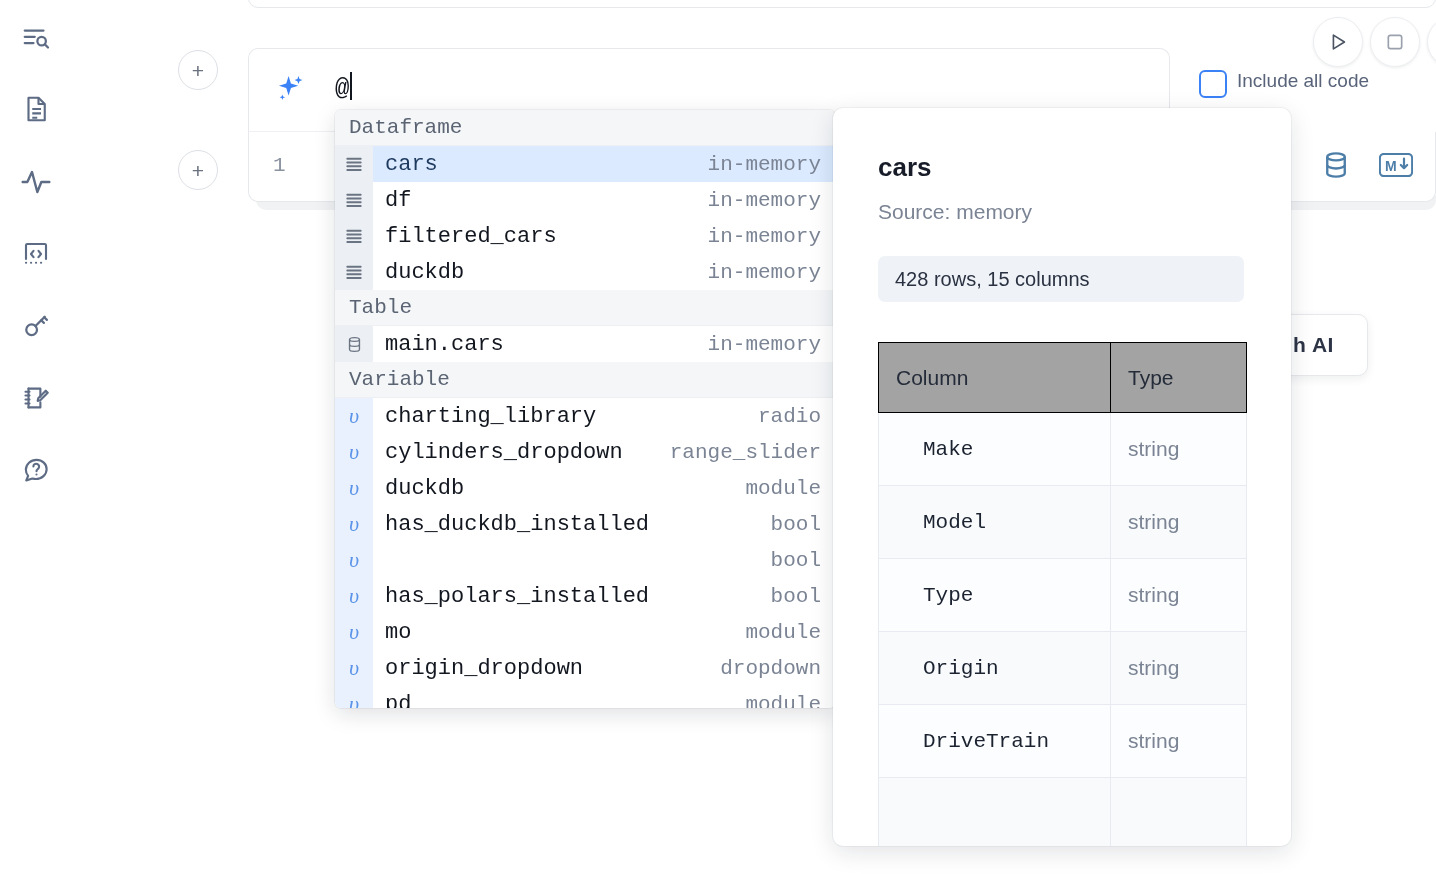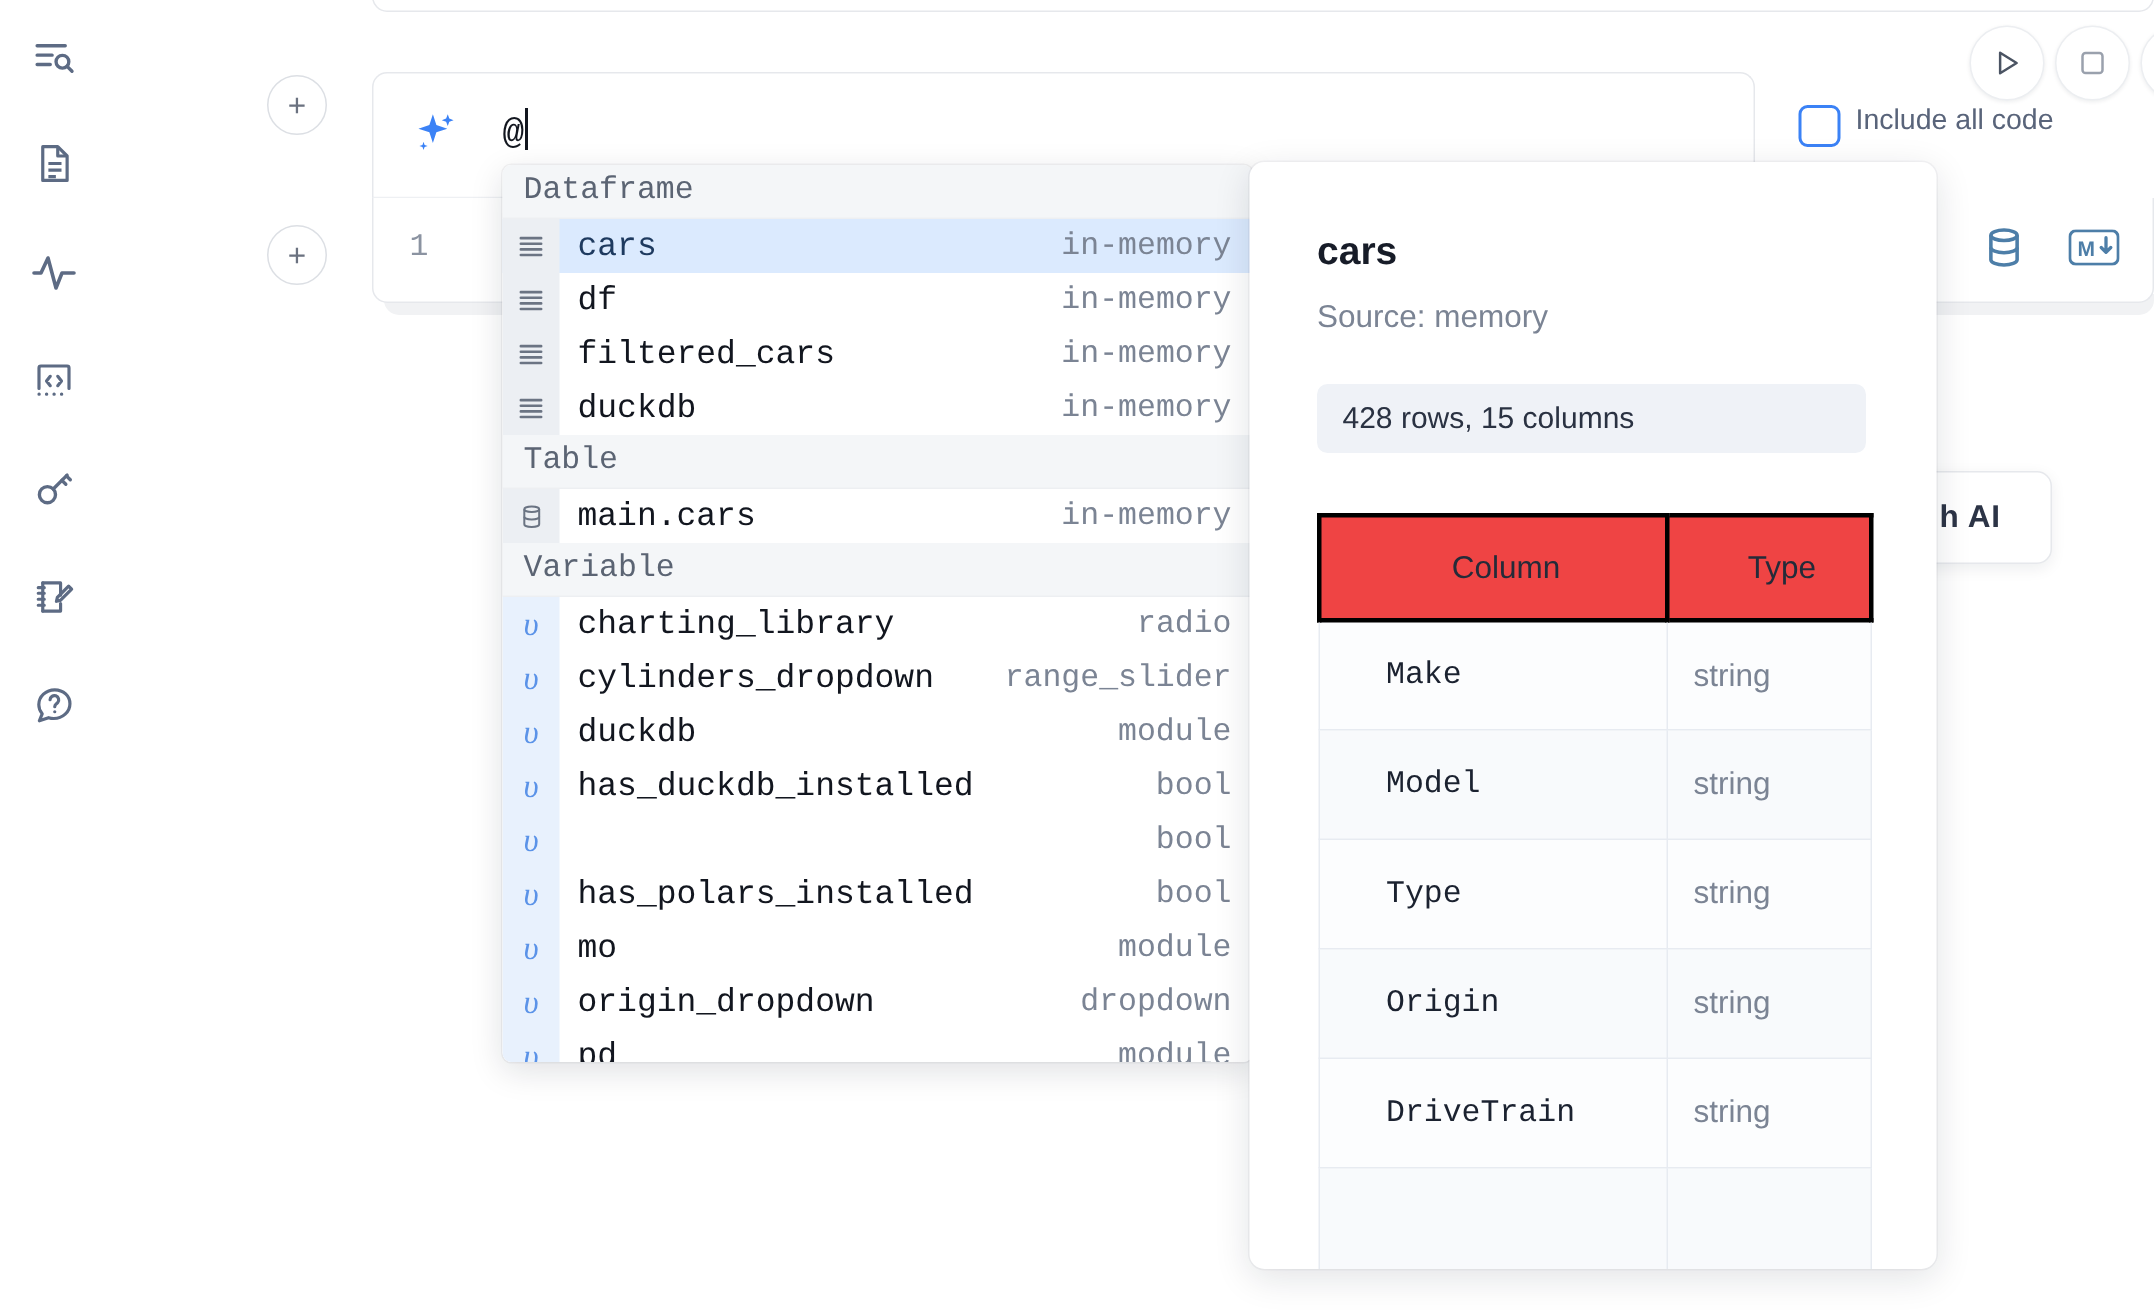--- a/index.html
+++ b/index.html
@@ -156,23 +156,23 @@
     position: absolute; left: 45px; top: 148px; width: 366px; height: 46px;
     background: #eff2f7; border-radius: 7px;
     display: flex; align-items: center; padding-left: 17px;
     font-size: 20px; color: #2a3242;
   }
   .info-tbl {
     position: absolute; left: 45px; top: 234px; width: 368px;
     border-collapse: collapse; table-layout: fixed;
   }
   .info-tbl th {
-    background: #ef4444; border: 3px solid #000000;
+    background: #a3a3a3; border: 1px solid #000000;
     font-size: 21px; font-weight: 400; color: #242b39;
-    text-align: center; padding: 18px 0 18px 17px; height: 70px;
+    text-align: left; padding: 18px 0 18px 17px; height: 70px;
   }
   .info-tbl td {
     border: 1px solid #e7ebf1; height: 73px; padding: 0 0 0 17px;
     font-size: 21px; vertical-align: middle;
   }
   .info-tbl td.col {
     font-family: "Liberation Mono", monospace; color: #1b2230; font-size: 21px; padding-left: 44px;
   }
   .info-tbl td.typ { color: #7b8494; }
   .info-tbl tr:nth-child(odd) td { background: #fcfdfe; }

